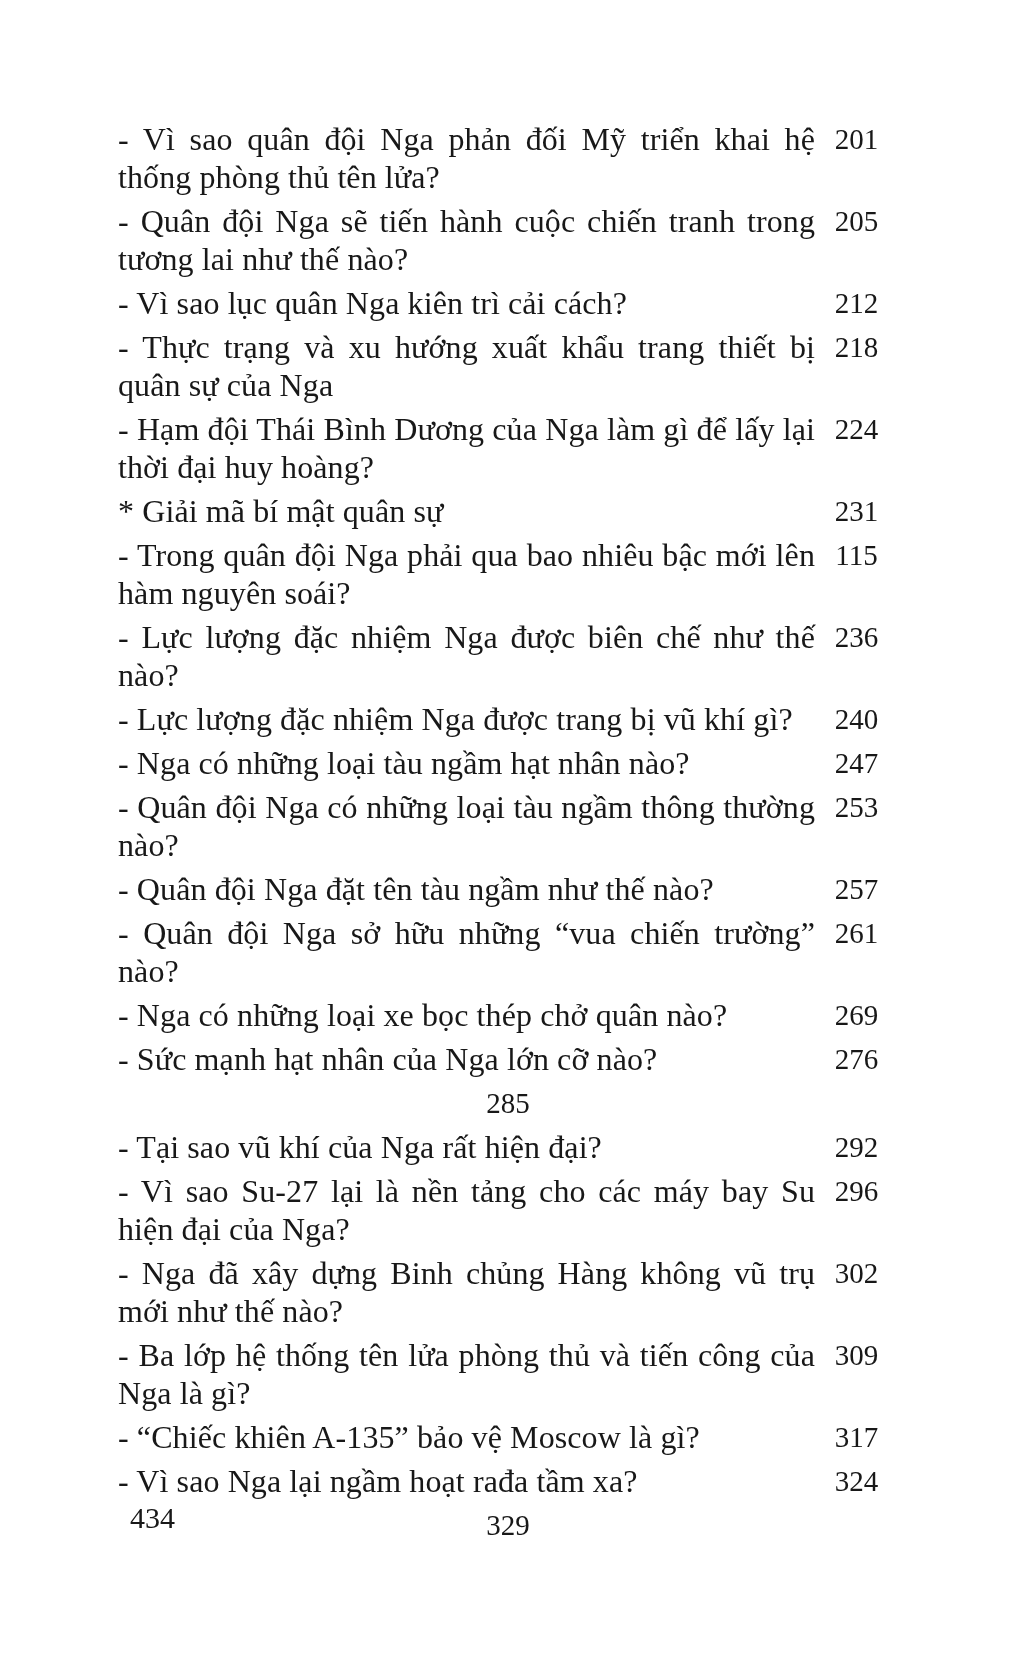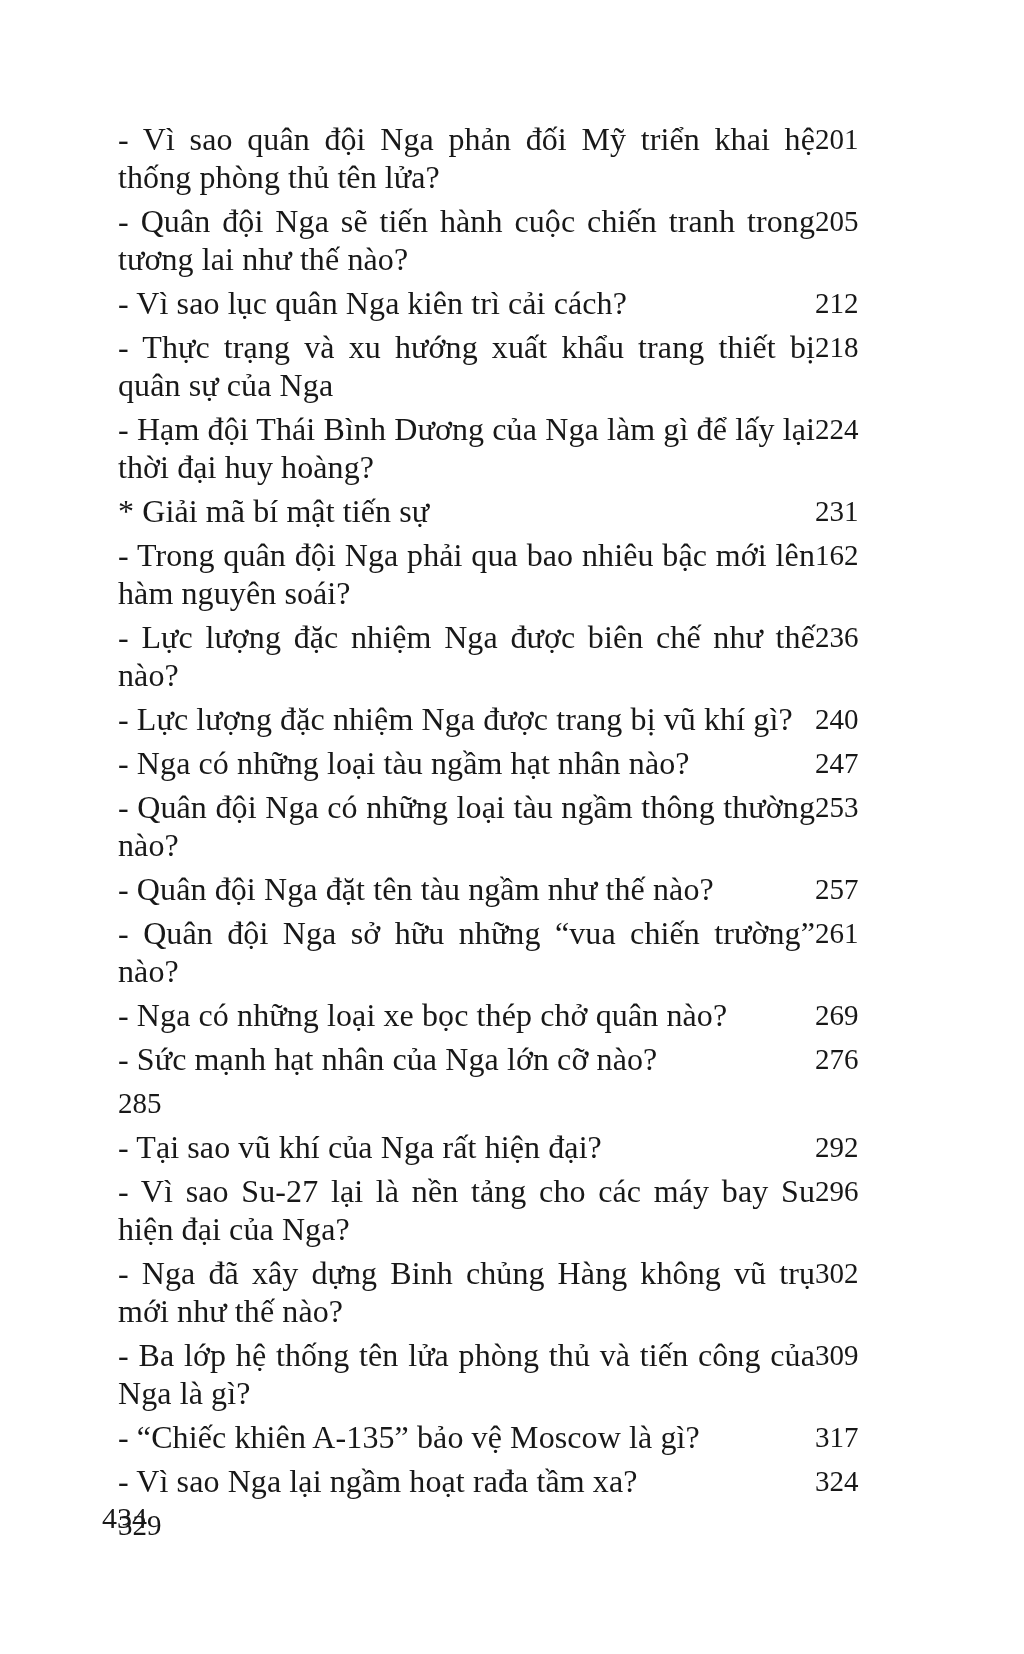--- a/index.html
+++ b/index.html
@@ -36,26 +36,26 @@
     margin: 0;
     font-size: 32px;
     line-height: 38px;
     text-align: justify;
     letter-spacing: 0.1px;
   }
   .entry-page {
     flex: 1;
     font-size: 29px;
     line-height: 38px;
-    text-align: left;
+    text-align: center;
     white-space: nowrap;
   }
   .footer-page-number {
     position: absolute;
-    left: 102px;
+    left: 130px;
     top: 1498px;
     font-size: 30px;
     line-height: 40px;
   }
 </style>
 </head>
 <body>
 
 <div class="page">
 
@@ -79,27 +79,27 @@
     <p class="entry-title">- Thực trạng và xu hướng xuất khẩu trang thiết bị quân sự của Nga</p>
     <span class="entry-page">218</span>
   </div>
 
   <div class="entry">
     <p class="entry-title">- Hạm đội Thái Bình Dương của Nga làm gì để lấy lại thời đại huy hoàng?</p>
     <span class="entry-page">224</span>
   </div>
 
   <div class="entry">
-    <p class="entry-title">* Giải mã bí mật tiến sự</p>
+    <p class="entry-title">* Giải mã bí mật quân sự</p>
     <span class="entry-page">231</span>
   </div>
 
   <div class="entry">
     <p class="entry-title">- Trong quân đội Nga phải qua bao nhiêu bậc mới lên hàm nguyên soái?</p>
-    <span class="entry-page">162</span>
+    <span class="entry-page">115</span>
   </div>
 
   <div class="entry">
     <p class="entry-title">- Lực lượng đặc nhiệm Nga được biên chế như thế nào?</p>
     <span class="entry-page">236</span>
   </div>
 
   <div class="entry">
     <p class="entry-title">- Lực lượng đặc nhiệm Nga được trang bị vũ khí gì?</p>
     <span class="entry-page">240</span>

